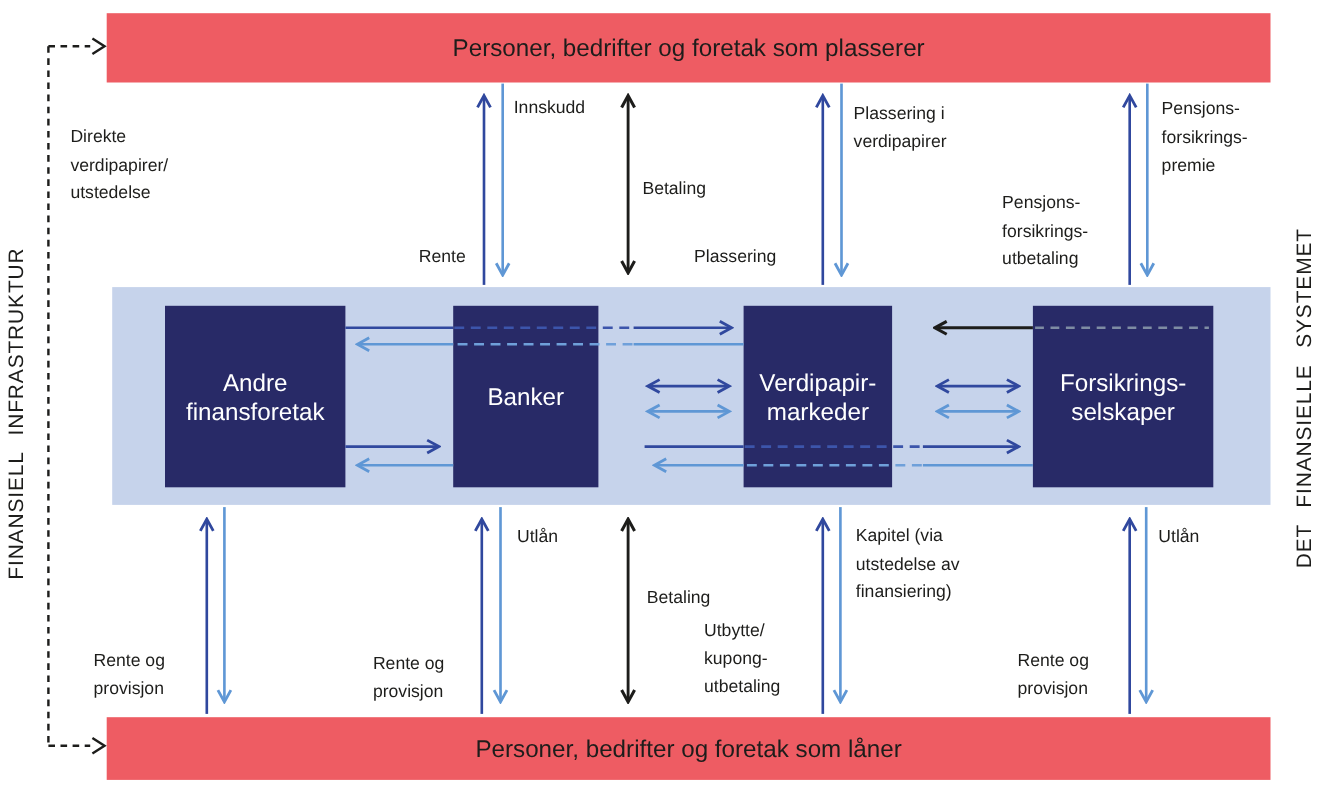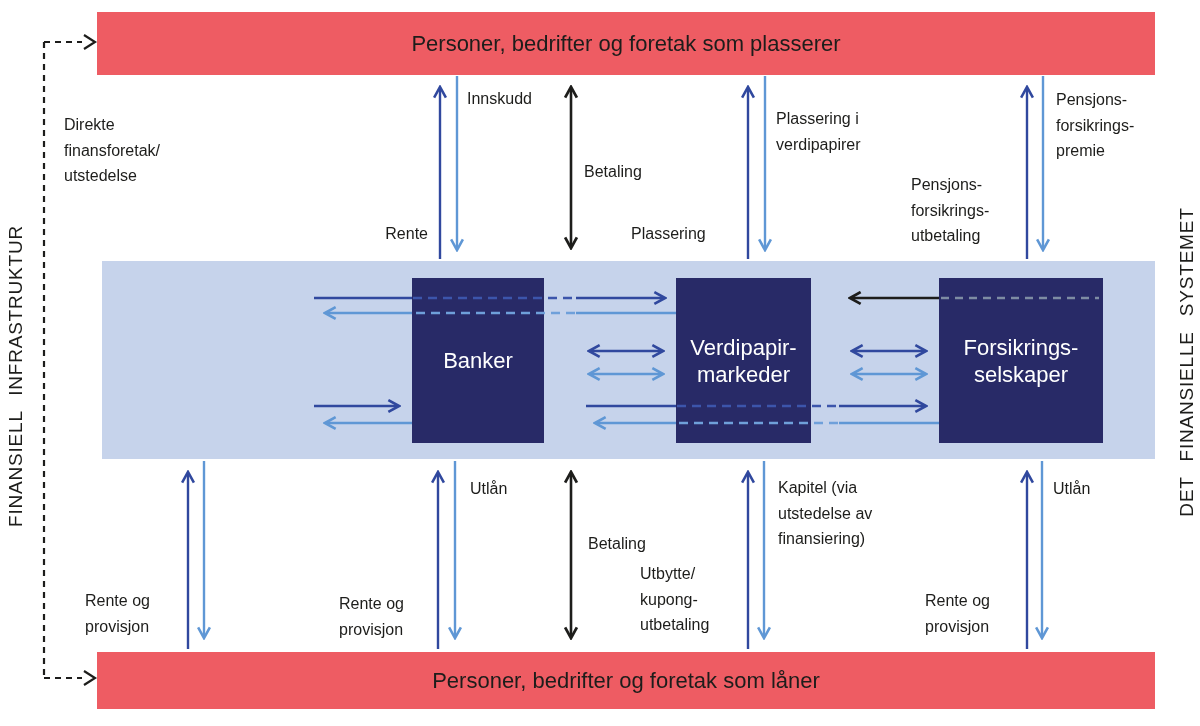--- a/index.html
+++ b/index.html
@@ -44,20 +44,24 @@
 
   <div class="bar" id="bottom-bar">
     <span>Personer, bedrifter og foretak som låner</span>
   </div>
   <div class="bar" id="top-bar">
     <span>Personer, bedrifter og foretak som plasserer</span>
   </div>
 
   <div id="band"></div>
 
+  <div class="box" id="box-af">
+    <span>Andre</span>
+    <span>finansforetak</span>
+  </div>
   <div class="box" id="box-banker">
     <span>Banker</span>
   </div>
   <div class="box" id="box-vm">
     <span>Verdipapir-</span>
     <span>markeder</span>
   </div>
   <div class="box" id="box-fs">
     <span>Forsikrings-</span>
     <span>selskaper</span>
@@ -142,36 +146,36 @@
       <g stroke="#5f97d5">
         <path d="M939,423 H839"></path>
         <path d="M838,423 H677" stroke="#6fa0da" stroke-dasharray="9 6"></path>
         <path d="M676,423 H596" marker-end="url(#ahL)"></path>
       </g>
     </g>
   </svg>
 
   <div class="lbl" style="left:64px;top:112px;">
     <span>Direkte</span>
-    <span>finansforetak/</span>
+    <span>verdipapirer/</span>
     <span>utstedelse</span>
   </div>
-  <div class="lbl" style="left:352px;top:221px;width:76px;text-align:right;">
+  <div class="lbl" style="left:364px;top:221px;width:76px;text-align:center;">
     <span>Rente</span>
   </div>
   <div class="lbl" style="left:467px;top:86px;">
     <span>Innskudd</span>
   </div>
   <div class="lbl" style="left:584px;top:159px;">
     <span>Betaling</span>
   </div>
   <div class="lbl" style="left:631px;top:221px;">
     <span>Plassering</span>
   </div>
-  <div class="lbl" style="left:776px;top:106px;">
+  <div class="lbl" style="left:776px;top:91px;">
     <span>Plassering i</span>
     <span>verdipapirer</span>
   </div>
   <div class="lbl" style="left:911px;top:172px;">
     <span>Pensjons-</span>
     <span>forsikrings-</span>
     <span>utbetaling</span>
   </div>
   <div class="lbl" style="left:1056px;top:87px;">
     <span>Pensjons-</span>

